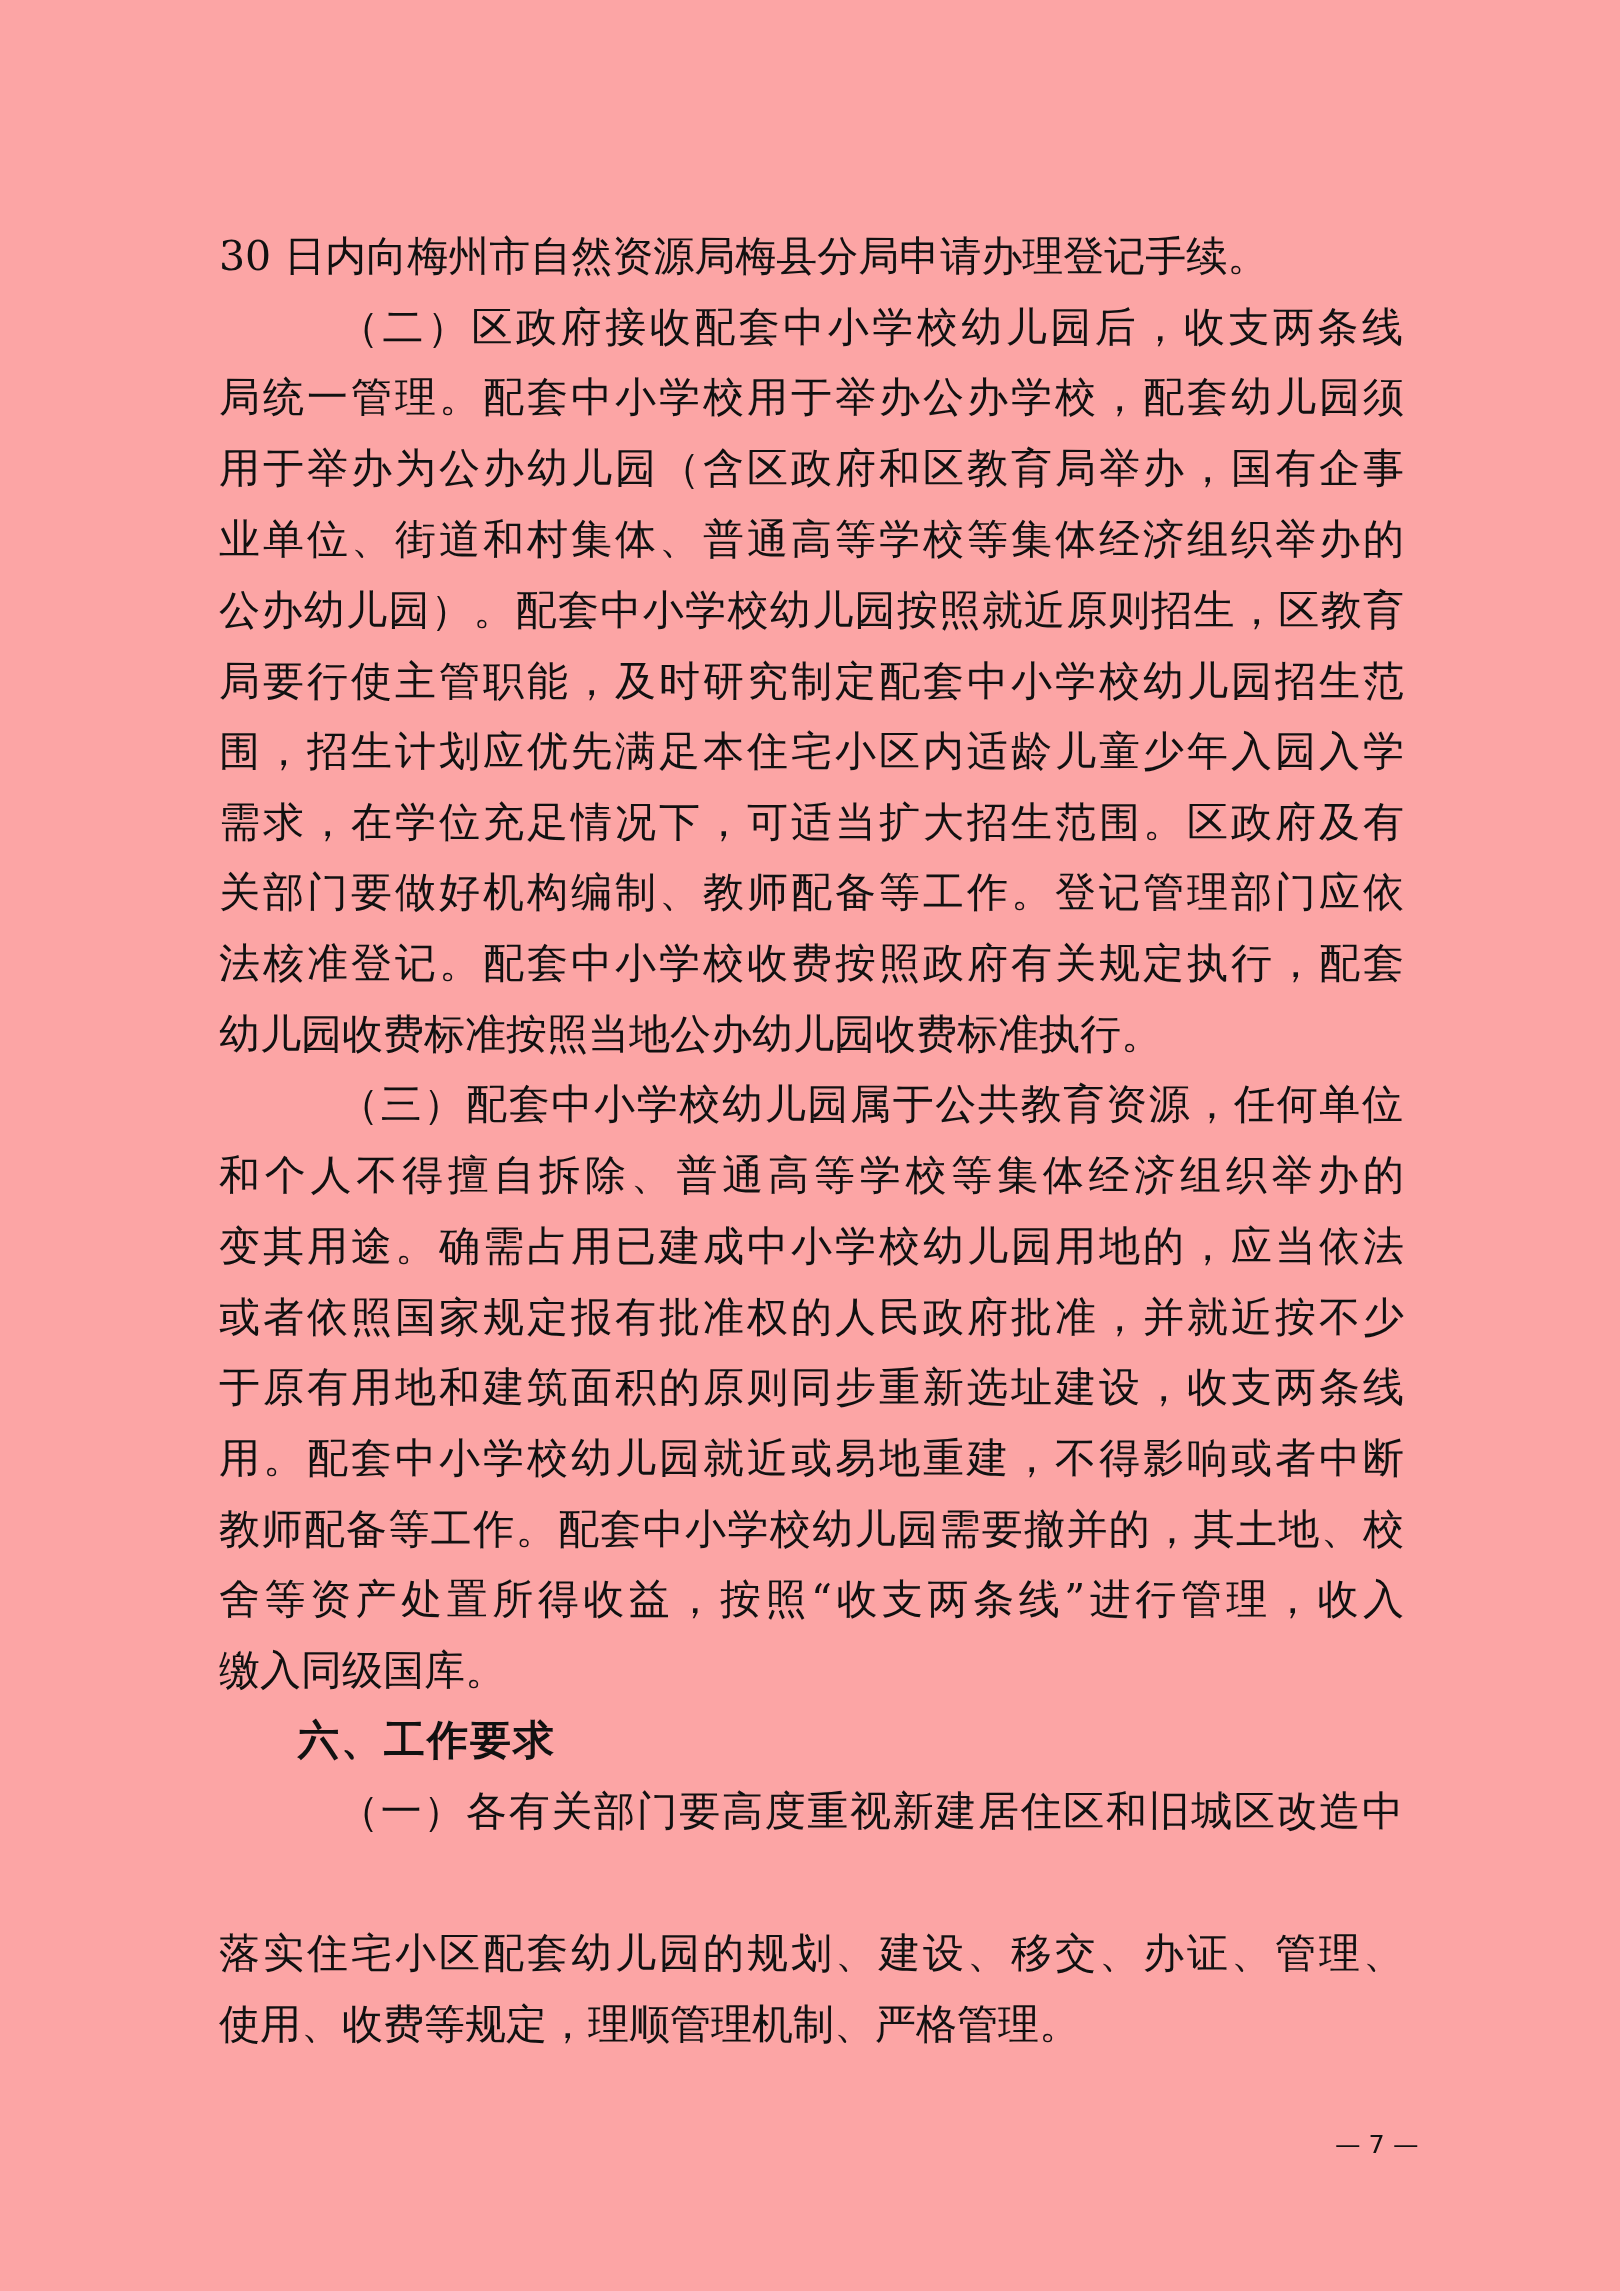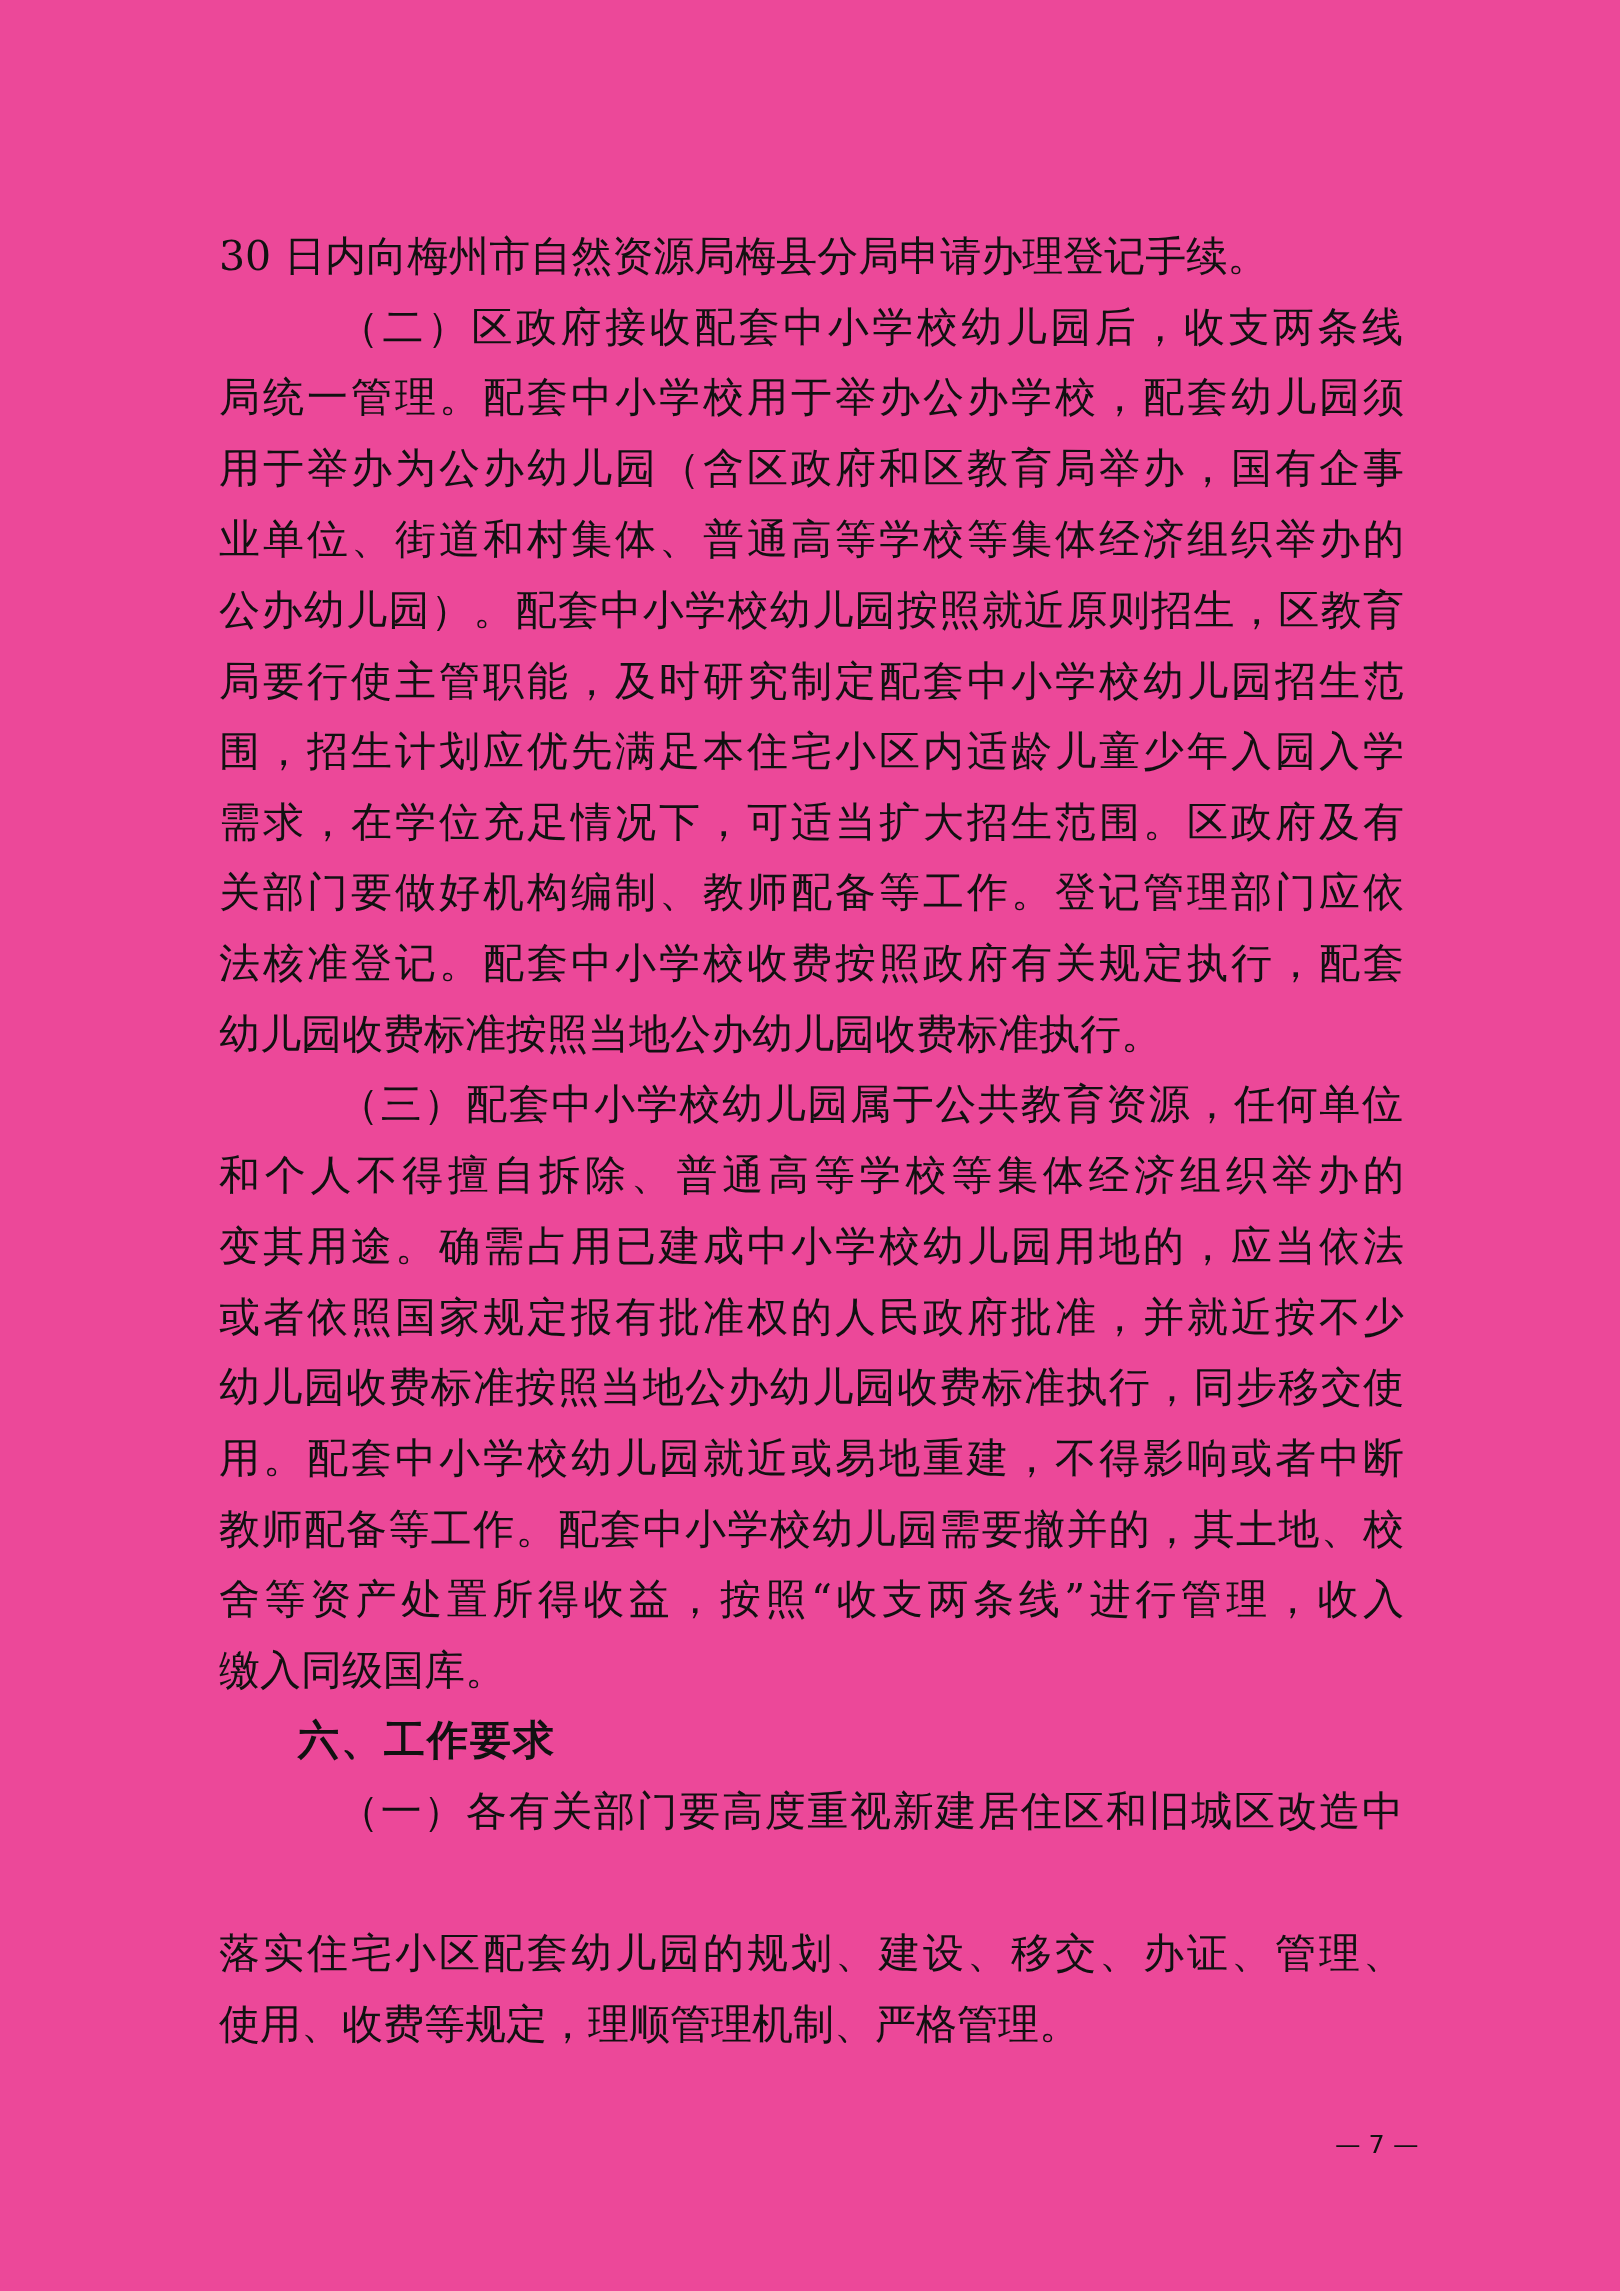--- a/index.html
+++ b/index.html
@@ -1,17 +1,17 @@
 <!DOCTYPE html>
 <html><head>
 <meta charset="utf-8">
 <style>
   html, body { margin: 0; padding: 0; background: #ffffff; }
   body { width: 1620px; height: 2292px; position: relative; overflow: hidden; }
-  .page { position: absolute; left: 0; top: 0; width: 1620px; height: 2292px; background: #ec4899; }
+  .page { position: absolute; left: 0; top: 0; width: 1620px; height: 2292px; background: #fca5a5; }
   .line {
     position: absolute;
     left: 219px;
     width: 1185px;
     height: 51px;
     line-height: 51px;
     font-family: "DejaVu Serif", "Liberation Serif", serif;
     font-size: 41px;
     color: #111111;
     white-space: nowrap;
@@ -55,21 +55,21 @@
   <div class="line" style="top:656px">局要行使主管职能，及时研究制定配套中小学校幼儿园招生范</div>
   <div class="line" style="top:726px">围，招生计划应优先满足本住宅小区内适龄儿童少年入园入学</div>
   <div class="line" style="top:797px">需求，在学位充足情况下，可适当扩大招生范围。区政府及有</div>
   <div class="line" style="top:867px">关部门要做好机构编制、教师配备等工作。登记管理部门应依</div>
   <div class="line" style="top:938px">法核准登记。配套中小学校收费按照政府有关规定执行，配套</div>
   <div class="line last" style="top:1009px">幼儿园收费标准按照当地公办幼儿园收费标准执行。</div>
   <div class="line indent" style="top:1079px">（三）配套中小学校幼儿园属于公共教育资源，任何单位</div>
   <div class="line" style="top:1150px">和个人不得擅自拆除、普通高等学校等集体经济组织举办的</div>
   <div class="line" style="top:1221px">变其用途。确需占用已建成中小学校幼儿园用地的，应当依法</div>
   <div class="line" style="top:1292px">或者依照国家规定报有批准权的人民政府批准，并就近按不少</div>
-  <div class="line" style="top:1362px">幼儿园收费标准按照当地公办幼儿园收费标准执行，同步移交使</div>
+  <div class="line" style="top:1362px">于原有用地和建筑面积的原则同步重新选址建设，收支两条线</div>
   <div class="line" style="top:1433px">用。配套中小学校幼儿园就近或易地重建，不得影响或者中断</div>
   <div class="line" style="top:1504px">教师配备等工作。配套中小学校幼儿园需要撤并的，其土地、校</div>
   <div class="line" style="top:1574px">舍等资产处置所得收益，按照“收支两条线”进行管理，收入</div>
   <div class="line last" style="top:1645px">缴入同级国库。</div>
   <div class="line heading" style="top:1715px">六、工作要求</div>
   <div class="line indent" style="top:1786px">（一）各有关部门要高度重视新建居住区和旧城区改造中</div>
   <div class="line" style="top:1928px">落实住宅小区配套幼儿园的规划、建设、移交、办证、管理、</div>
   <div class="line last" style="top:1999px">使用、收费等规定，理顺管理机制、严格管理。</div>
 
   <div class="page-number">— 7 —</div>

